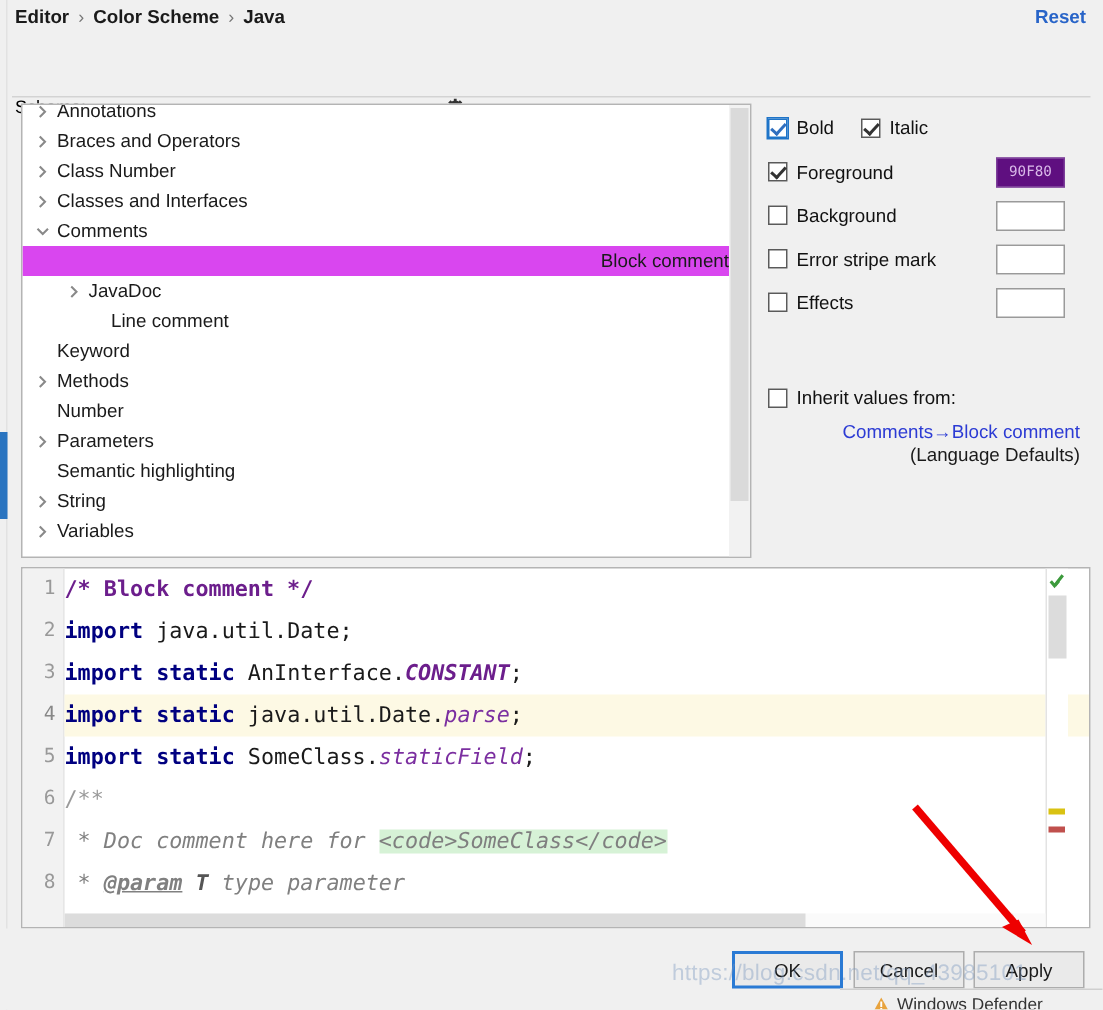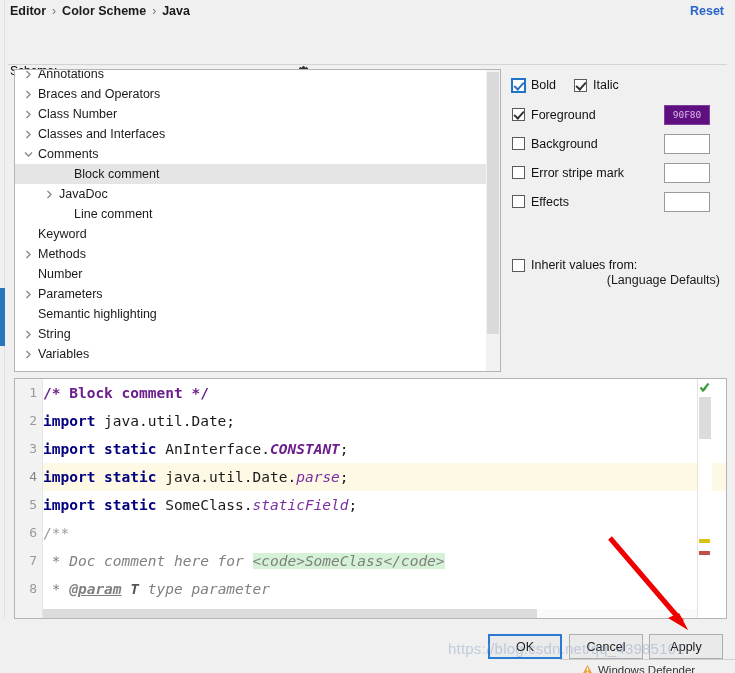--- a/index.html
+++ b/index.html
@@ -81,21 +81,21 @@
     box-sizing: border-box;
     overflow: hidden;
   }
   .tree-inner { position: absolute; left: 0; top: -6px; width: 471px; }
   .tree-row {
     display: flex; align-items: center;
     height: 20px; padding-left: 6px;
     font-size: 12.5px; color: #1a1a1a;
     white-space: nowrap; cursor: default;
   }
-  .tree-row.selected { background: #e5e5e5; }
+  .tree-row.selected { background: #d946ef; justify-content: flex-end; }
   .tw {
     width: 15px; min-width: 15px; display: inline-block;
     text-align: center; color: #8a8a8a; font-size: 10px;
   }
   .tw svg { display: block; margin: 0 auto; }
   .tree-label { padding-left: 2px; }
   .indent-1 { padding-left: 21px; }
   .indent-2 { padding-left: 36px; }
 
   .tree-scroll-track {
@@ -465,20 +465,21 @@
       <div class="swatch">
         <span></span>
       </div>
     </div>
 
 
     <div class="inherit-row">
       <span class="cbx"></span>
       <span class="cbx-label">Inherit values from:</span>
     </div>
+    <div class="inherit-link">Comments→Block comment</div>
     <div class="inherit-sub">(Language Defaults)</div>
   </div>
 
   <div class="preview">
     <div class="gutter"></div>
     <div class="code-area" id="code-area">
         <div class="code-line"><span class="ln">1</span><span class="tok-comment">/* Block comment */</span></div>
         <div class="code-line"><span class="ln">2</span><span class="tok-kw">import</span><span class="tok-plain"> java.util.Date;</span></div>
         <div class="code-line"><span class="ln">3</span><span class="tok-kw">import static</span><span class="tok-plain"> AnInterface.</span><span class="tok-static">CONSTANT</span><span class="tok-plain">;</span></div>
         <div class="code-line hl"><span class="ln">4</span><span class="tok-kw">import static</span><span class="tok-plain"> java.util.Date.</span><span class="tok-field">parse</span><span class="tok-plain">;</span></div>

